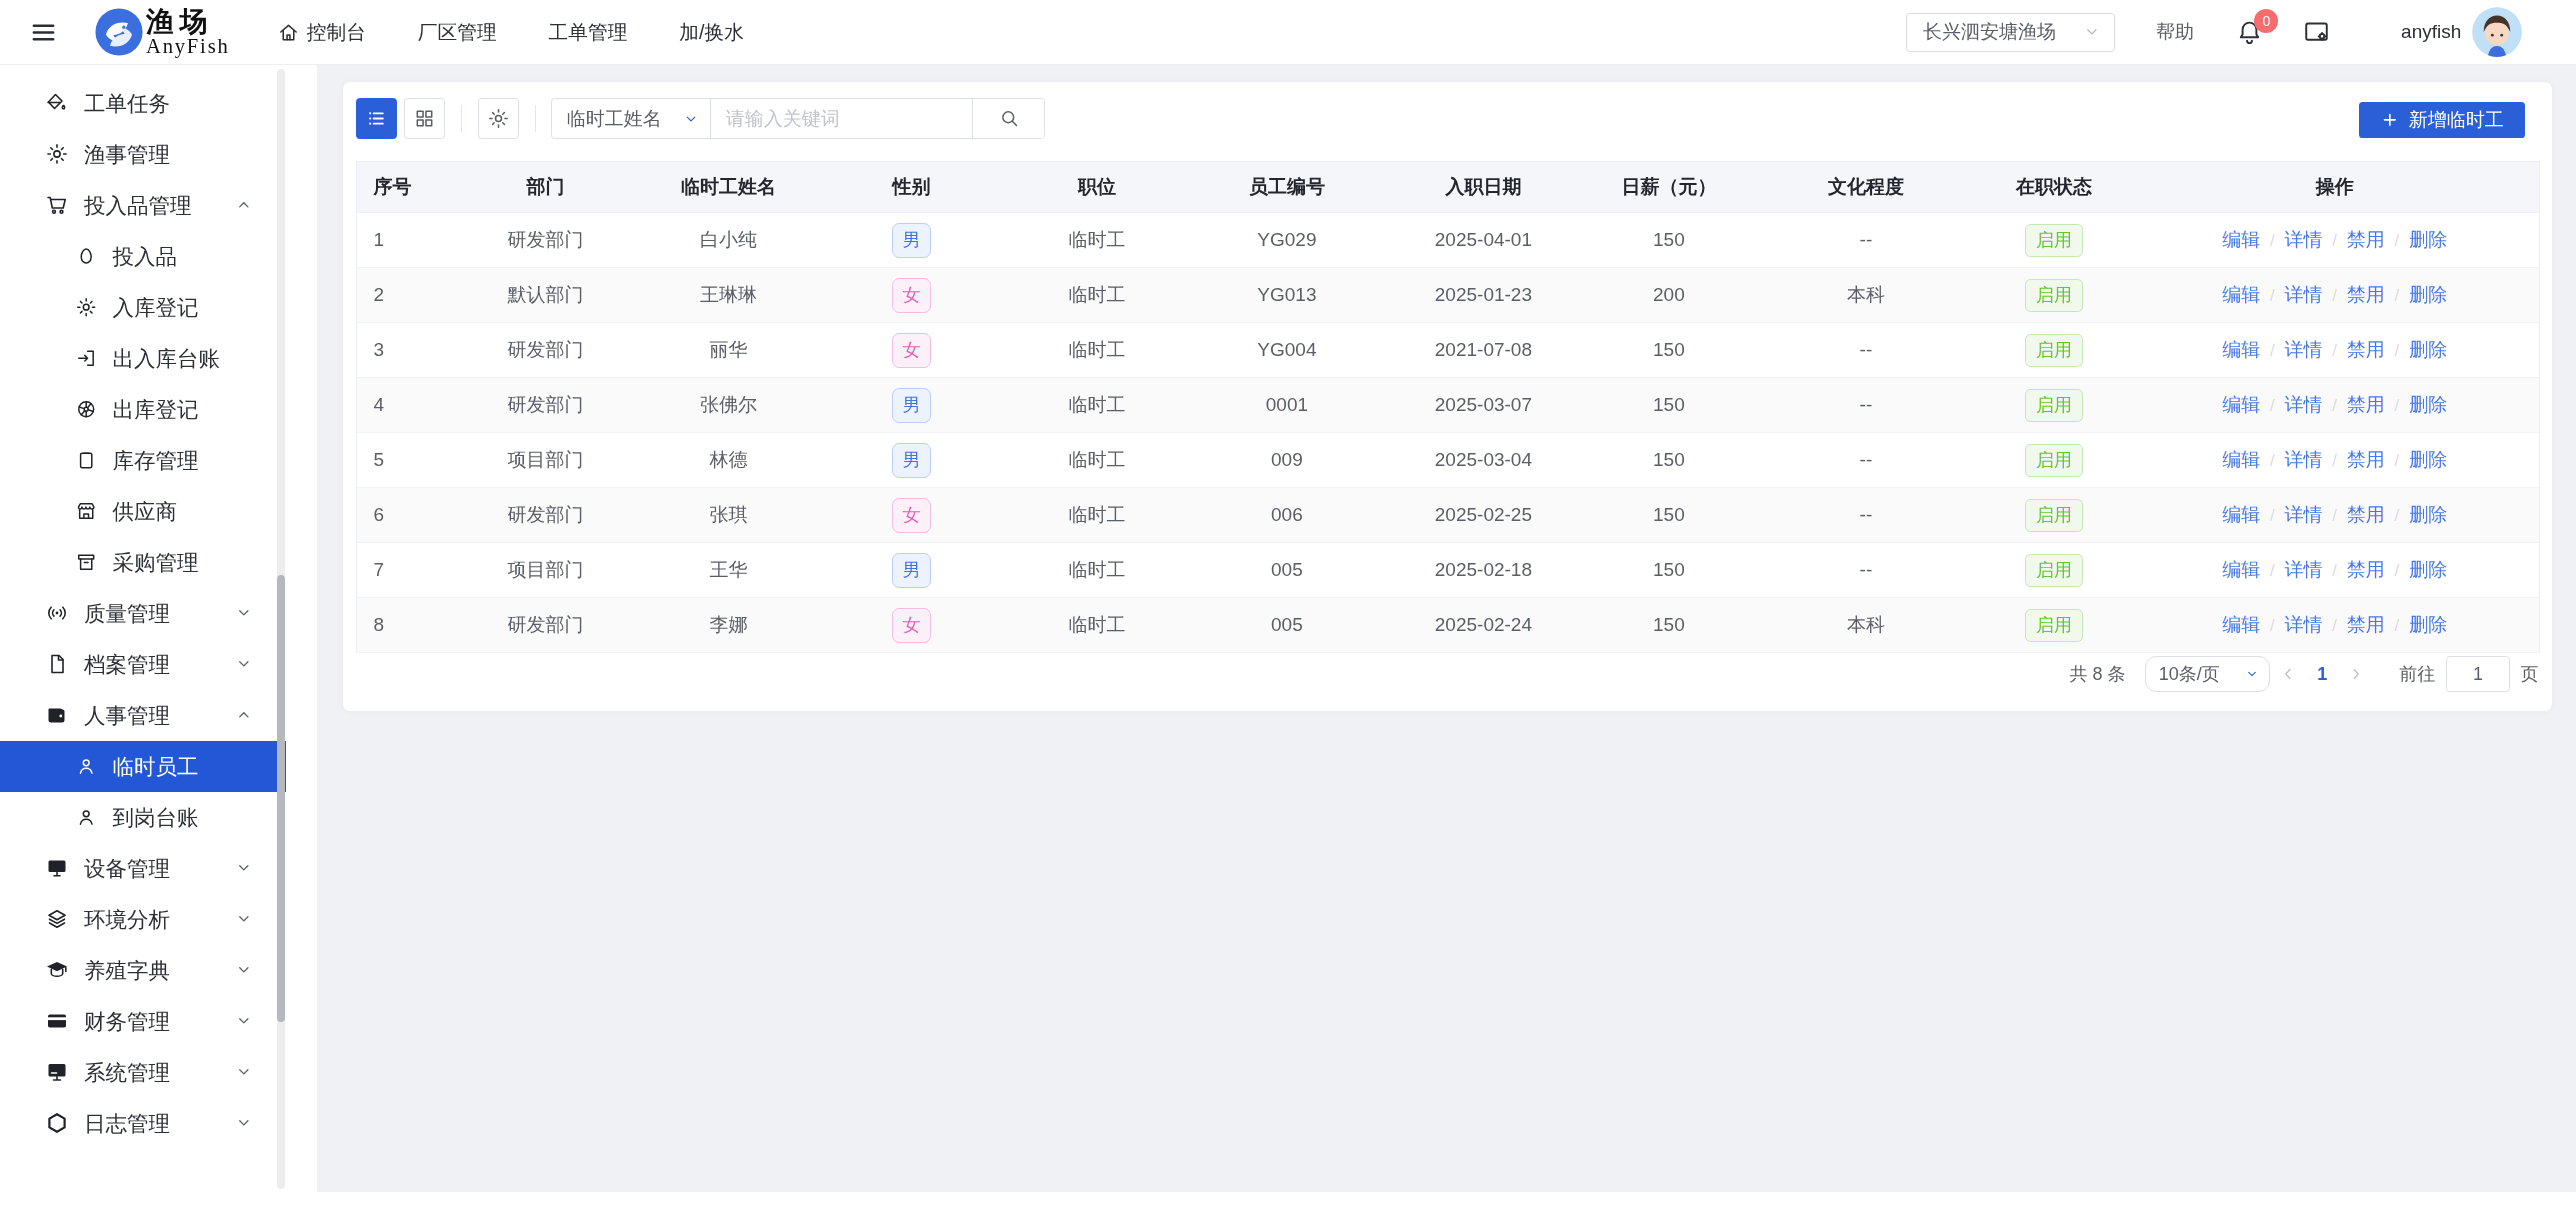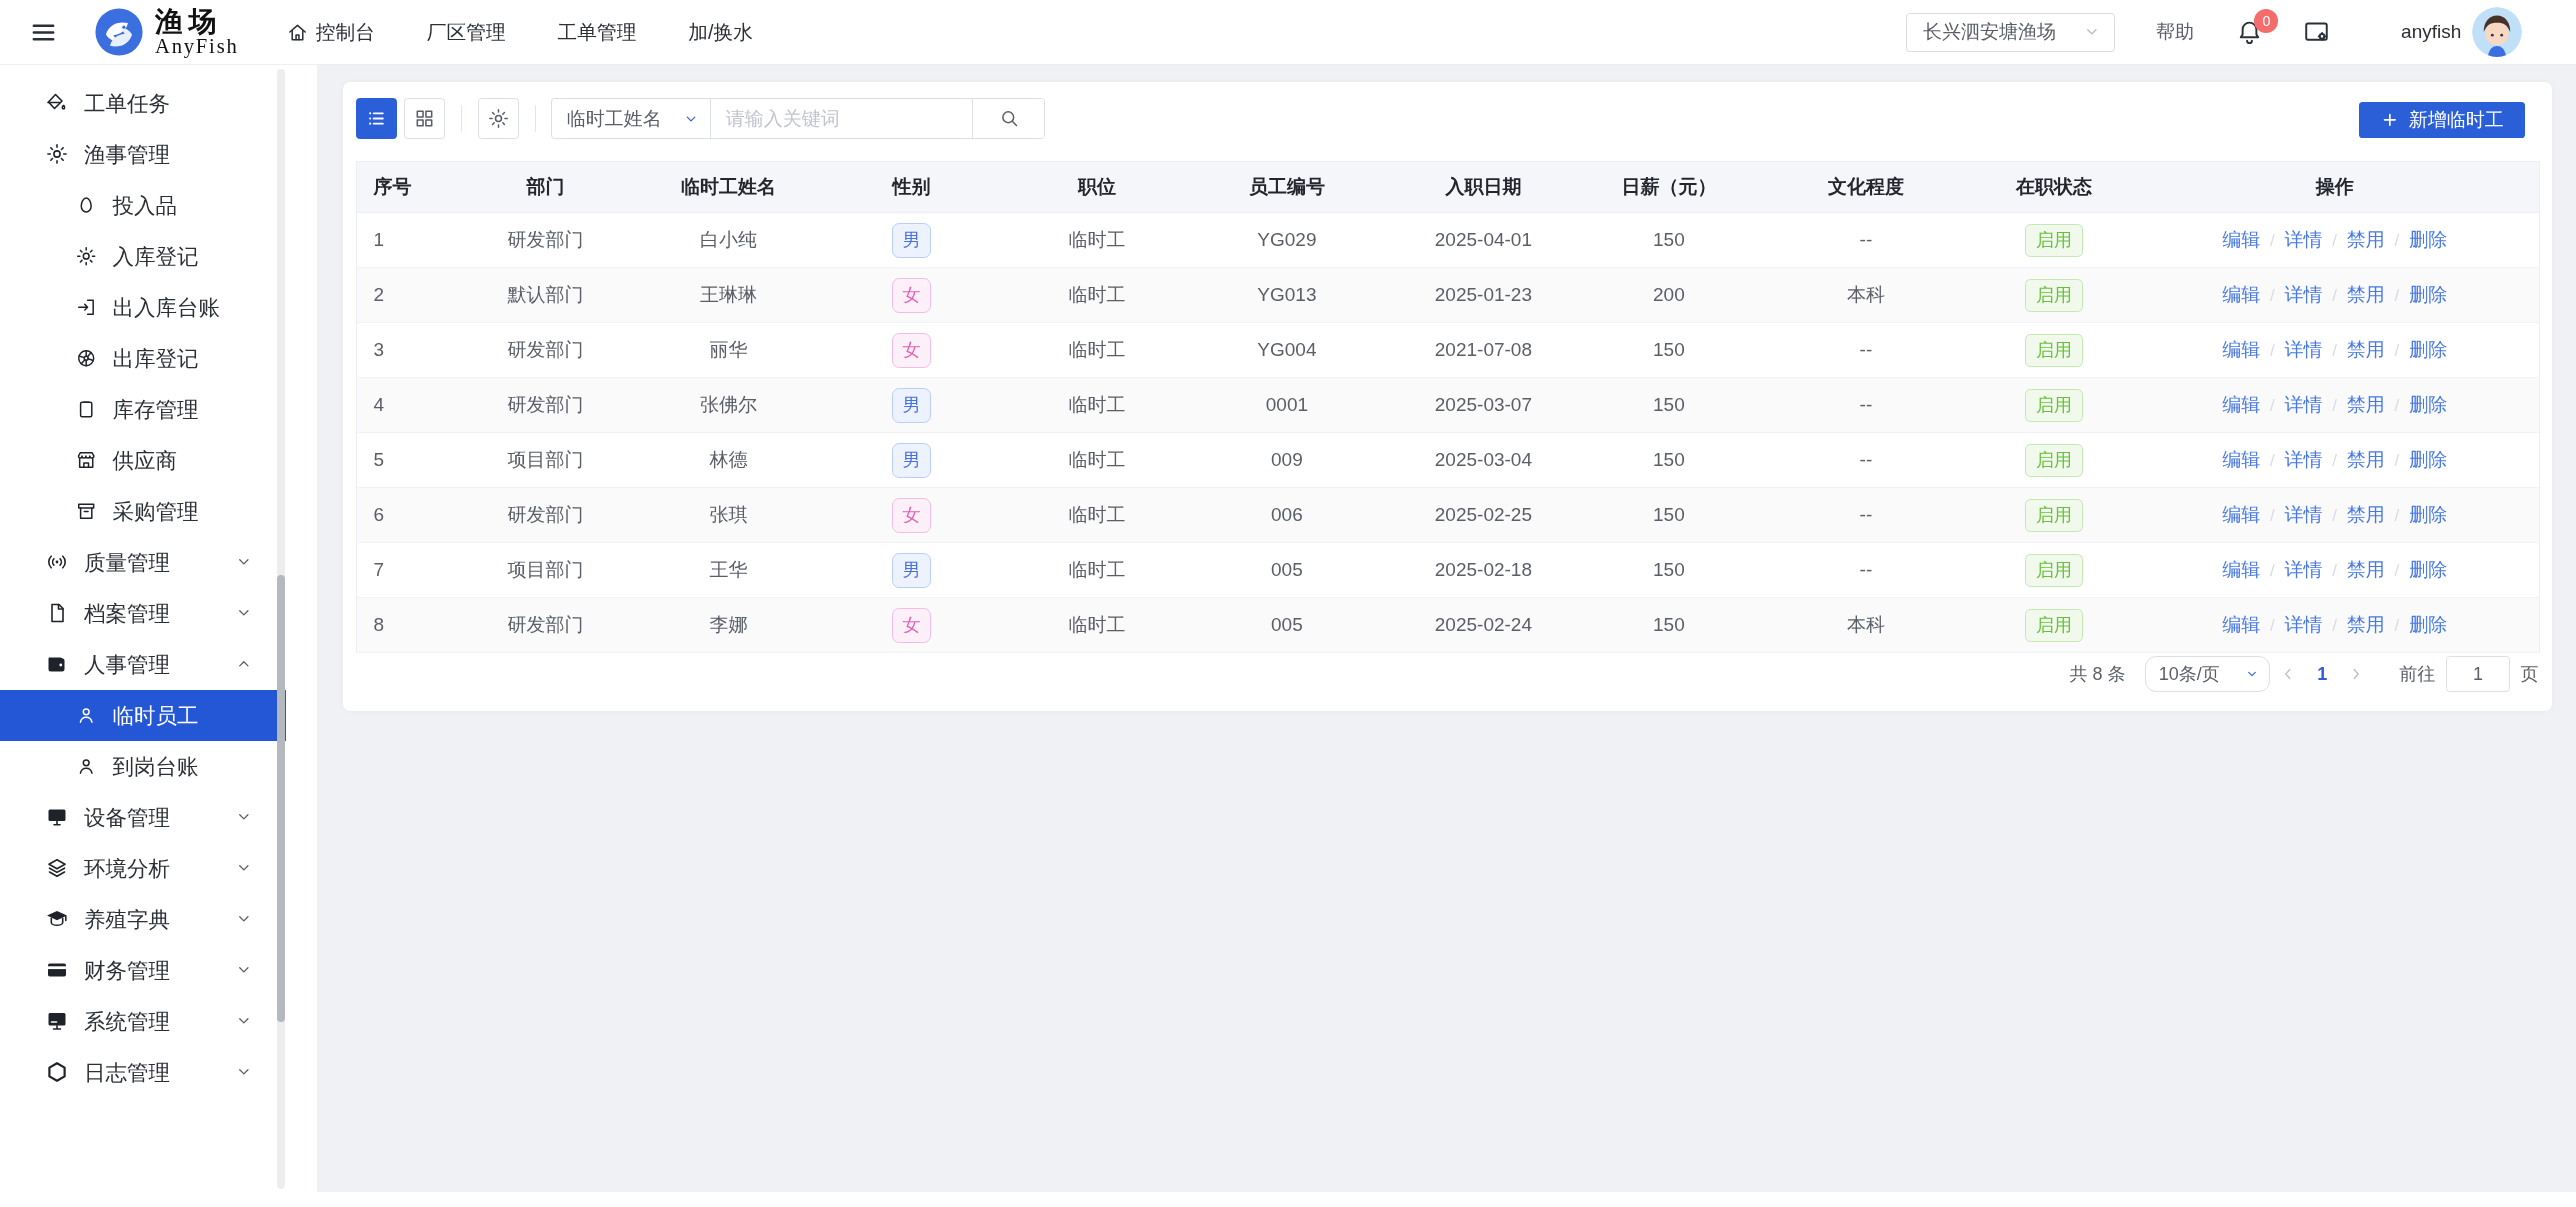--- a/index.html
+++ b/index.html
@@ -8,21 +8,21 @@
 
   .icon { display:inline-block; vertical-align:middle; }
 
   
   .navbar { position:absolute; left:0; top:0; width:2576px; height:65px; background:#fff;
     border-bottom:0.9px solid #eceef1; display:flex; align-items:center; padding:0 54px 0 25px; z-index:30; }
   .burger { width:36px; height:36px; display:flex; align-items:center; justify-content:center; cursor:pointer; color:#2a2e36; }
   .burger .icon { width:29px; height:29px; }
   .logo { display:flex; align-items:center; margin-left:32px; }
   .logo-mark { width:52px; height:52px; }
-  .brand { margin-left:10px; display:flex; flex-direction:column; align-items:flex-start; line-height:1.05; }
+  .brand { margin-left:1px; display:flex; flex-direction:column; align-items:flex-start; line-height:1.05; }
   .brand-cn { font-family:"Liberation Serif","DejaVu Serif",serif; font-weight:bold; font-size:28px; letter-spacing:5.4px; color:#111; }
   .brand-en { font-family:"Liberation Serif","DejaVu Serif",serif; font-size:20.6px; color:#111; letter-spacing:1.8px; }
   .topnav { display:flex; align-items:center; margin-left:47px; gap:52px; }
   .nav-item { display:flex; align-items:center; gap:7.2px; font-size:19.7px; color:#2b2f36; cursor:pointer; white-space:nowrap; }
   .nav-item .icon { width:23px; height:23px; color:#2b2f36; }
   .nav-right { margin-left:auto; display:flex; align-items:center; }
   .farm-select { height:39px; min-width:209px; border:0.9px solid #d9dce3; border-radius:3.6px;
     display:flex; align-items:center; justify-content:space-between; padding:0 12.5px 0 16px; cursor:pointer; background:#fff; }
   .farm-select span { font-size:19px; color:#5a5e66; }
   .farm-select .icon { width:19.7px; height:19.7px; color:#b4b8c0; }
@@ -200,20 +200,31 @@
           </svg></span>
         <span class="m-label">工单任务</span>
       </div>
       <div class="menu-item">
         <span class="m-ico"><svg class="icon" viewBox="0 0 24 24" fill="none" stroke="currentColor" stroke-width="1.6" stroke-linecap="round" stroke-linejoin="round">
             <circle cx="12" cy="12" r="3.1"></circle>
             <path d="M12 2.9v2.4M12 18.7v2.4M21.1 12h-2.4M5.3 12H2.9M18.2 5.8l-1.7 1.7M7.5 16.5l-1.7 1.7M18.2 18.2l-1.7-1.7M7.5 7.5 5.8 5.8"></path>
           </svg></span>
         <span class="m-label">渔事管理</span>
       </div>
+      <div class="menu-item">
+        <span class="m-ico"><svg class="icon" viewBox="0 0 24 24" fill="none" stroke="currentColor" stroke-width="1.6" stroke-linecap="round" stroke-linejoin="round">
+            <path d="M3 4.5h2.2L7.3 15h10.9l2-8.5H6"></path>
+            <circle cx="9" cy="18.8" r="1.4"></circle>
+            <circle cx="16.5" cy="18.8" r="1.4"></circle>
+          </svg></span>
+        <span class="m-label">投入品管理</span>
+        <span class="m-chevron"><svg class="icon" viewBox="0 0 24 24" fill="none" stroke="currentColor" stroke-width="1.6" stroke-linecap="round" stroke-linejoin="round">
+            <path d="m7 14.5 5-5 5 5"></path>
+          </svg></span>
+      </div>
       <div class="menu-item sub">
         <span class="m-ico"><svg class="icon" viewBox="0 0 24 24" fill="none" stroke="currentColor" stroke-width="1.6" stroke-linecap="round" stroke-linejoin="round">
             <path d="M12 4.2c-3 0-5.3 4.6-5.3 8.6 0 3.6 2.3 6.4 5.3 6.4s5.3-2.8 5.3-6.4c0-4-2.3-8.6-5.3-8.6z"></path>
           </svg></span>
         <span class="m-label">投入品</span>
       </div>
       <div class="menu-item sub">
         <span class="m-ico"><svg class="icon" viewBox="0 0 24 24" fill="none" stroke="currentColor" stroke-width="1.6" stroke-linecap="round" stroke-linejoin="round">
             <circle cx="12" cy="12" r="3.1"></circle>
             <path d="M12 2.9v2.4M12 18.7v2.4M21.1 12h-2.4M5.3 12H2.9M18.2 5.8l-1.7 1.7M7.5 16.5l-1.7 1.7M18.2 18.2l-1.7-1.7M7.5 7.5 5.8 5.8"></path>

